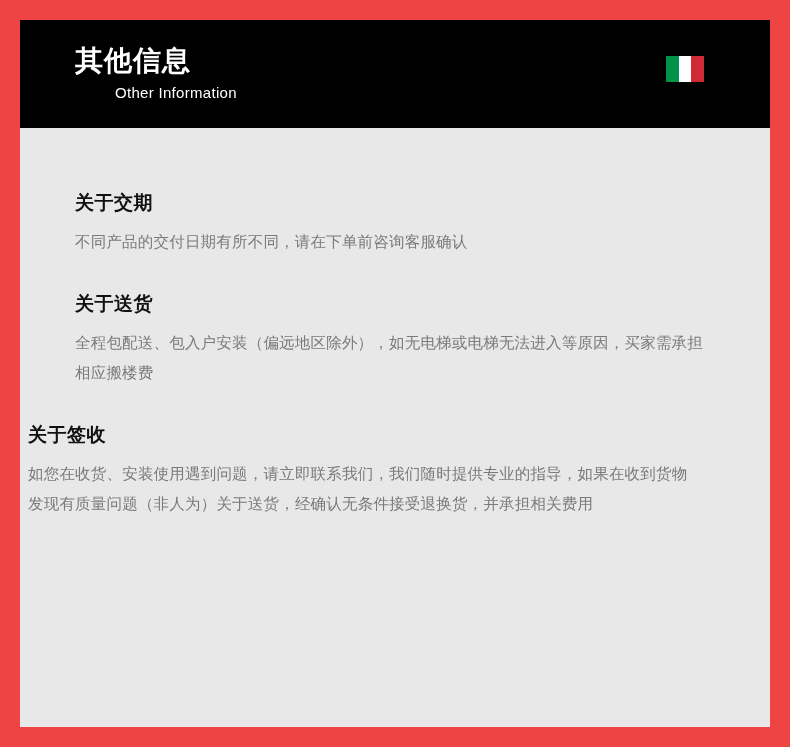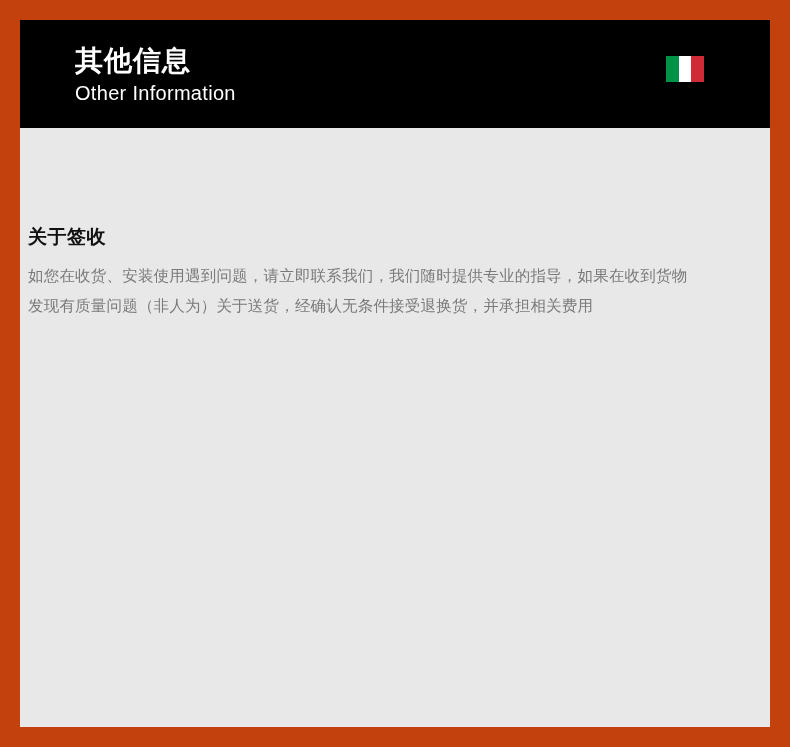--- a/index.html
+++ b/index.html
@@ -10,21 +10,21 @@
     width: 790px;
     height: 747px;
     background: #ffffff;
     font-family: "Liberation Sans", sans-serif;
     -webkit-font-smoothing: antialiased;
   }
   .page {
     position: relative;
     width: 790px;
     height: 747px;
-    background: #c2410c;
+    background: #ef4444;
     overflow: hidden;
   }
   .content-frame {
     position: absolute;
     left: 20px;
     top: 20px;
     width: 750px;
     height: 707px;
     background: #e8e8e8;
     overflow: hidden;
@@ -41,25 +41,26 @@
     top: 22px;
   }
   .title-cn {
     font-size: 28px;
     font-weight: bold;
     color: #ffffff;
     letter-spacing: 1px;
     line-height: 38px;
   }
   .title-en {
-    font-size: 20px;
+    font-size: 15px;
     color: #ffffff;
     line-height: 22px;
     margin-top: 2px;
     letter-spacing: 0.3px;
+    margin-left: 40px;
   }
   .flag {
     position: absolute;
     right: 66px;
     top: 36px;
     width: 38px;
     height: 26px;
     display: flex;
   }
   .flag-stripe {
@@ -106,21 +107,29 @@
       </div>
       <div class="flag">
         <div class="flag-stripe" style="background:#009246;"></div>
         <div class="flag-stripe" style="background:#ffffff;"></div>
         <div class="flag-stripe" style="background:#ce2b37;"></div>
       </div>
     </div>
 
     <div class="body-area">
 
+      <div class="section">
+        <div class="section-title">关于交期</div>
+        <div class="section-text">不同产品的交付日期有所不同，请在下单前咨询客服确认</div>
+      </div>
 
+      <div class="section">
+        <div class="section-title">关于送货</div>
+        <div class="section-text">全程包配送、包入户安装（偏远地区除外），如无电梯或电梯无法进入等原因，买家需承担相应搬楼费</div>
+      </div>
 
       <div class="section">
       </div>
 
       <div class="section">
         <div class="section-title">关于签收</div>
         <div class="section-text">如您在收货、安装使用遇到问题，请立即联系我们，我们随时提供专业的指导，如果在收到货物发现有质量问题（非人为）关于送货，经确认无条件接受退换货，并承担相关费用</div>
       </div>
 
     </div>

